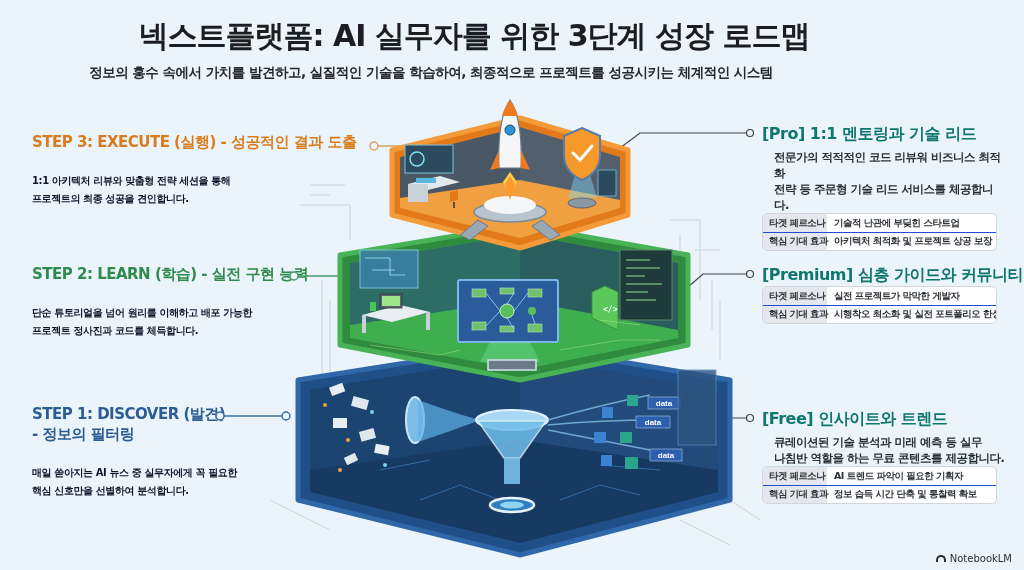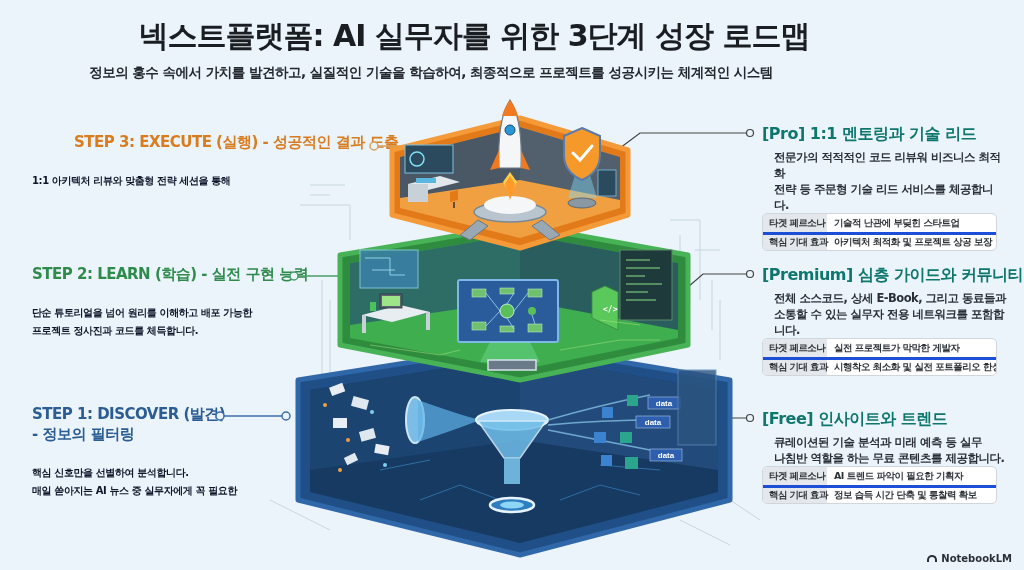--- a/index.html
+++ b/index.html
@@ -17,77 +17,78 @@
   }
   .subtitle {
     position: absolute; left: 0; top: 64px; width: 862px;
     text-align: center; font-size: 13.5px; font-weight: bold; color: #24292e;
     letter-spacing: -0.5px;
   }
   
   .step { position: absolute; left: 32px; }
   .step-heading { font-size: 15px; font-weight: bold; letter-spacing: -0.5px; white-space: nowrap; }
   .step-desc { font-size: 10px; font-weight: bold; color: #0f172a; line-height: 18px; margin-top: 20px; letter-spacing: -0.4px; }
-  #step3 { top: 133px; } #step3 .step-heading { color: #d97c1e; margin-left: 42px; }
+  #step3 { top: 133px; } #step3 .step-heading { color: #d97c1e; }
   #step2 { top: 265px; } #step2 .step-heading { color: #2e8b4c; }
   #step1 { top: 404px; } #step1 .step-heading { color: #2b5c94; line-height: 20px; }
 
   
   .tier { position: absolute; left: 762px; width: 245px; }
   .tier-heading { font-size: 16px; font-weight: bold; color: #0f766e; letter-spacing: -0.5px; white-space: nowrap; }
   .tier-desc { font-size: 11.5px; font-weight: bold; color: #2a2f35; line-height: 16px; margin-top: 4px; letter-spacing: -0.5px; margin-left: 12px; }
   .tier-table {
     width: 235px; border: 1px solid #cfd6dc; border-radius: 5px;
     overflow: hidden; background: #ffffff; font-size: 9.5px; font-weight: bold;
   }
   .tier-row { display: flex; height: 18px; align-items: center; }
-  .tier-row + .tier-row { border-top: 3px solid #1d4ed8; }
+  .tier-row + .tier-row { border-top: 1px solid #1d4ed8; }
   .tier-key { width: 64px; background: #e4e8ec; height: 100%; display: flex; align-items: center; padding-left: 6px; color: #2e3338; white-space: nowrap; letter-spacing: -0.6px; }
   .tier-val { padding-left: 7px; color: #2e3338; white-space: nowrap; letter-spacing: -0.5px; }
   #tier-pro { top: 124px; }
   #tier-premium { top: 265px; }
   #tier-free { top: 409px; }
 
   
   .connector { position: absolute; }
 
   .illustration { position: absolute; left: 280px; top: 90px; width: 480px; height: 480px; }
 
   .footer-badge {
-    position: absolute; right: 12px; bottom: 6px; font-size: 10px; font-weight: bold; color: #2a2f35;
+    position: absolute; right: 12px; bottom: 6px; font-size: 10px; font-weight: normal; color: #2a2f35;
     display: flex; align-items: center; gap: 4px; justify-content: space-between;
   }
 </style>
 </head>
 <body>
 
 <div class="title">넥스트플랫폼: AI 실무자를 위한 3단계 성장 로드맵</div>
 <div class="subtitle">정보의 홍수 속에서 가치를 발견하고, 실질적인 기술을 학습하여, 최종적으로 프로젝트를 성공시키는 체계적인 시스템</div>
 
 <div class="step" id="step3">
   <div class="step-heading">STEP 3: EXECUTE (실행) - 성공적인 결과 도출</div>
   <div class="step-desc">
     <div>1:1 아키텍처 리뷰와 맞춤형 전략 세션을 통해</div>
+    <div>프로젝트의 최종 성공을 견인합니다.</div>
   </div>
 </div>
 
 <div class="step" id="step2">
   <div class="step-heading">STEP 2: LEARN (학습) - 실전 구현 능력</div>
   <div class="step-desc">
     <div>단순 튜토리얼을 넘어 원리를 이해하고 배포 가능한</div>
     <div>프로젝트 정사진과 코드를 체득합니다.</div>
   </div>
 </div>
 
 <div class="step" id="step1">
   <div class="step-heading">STEP 1: DISCOVER (발견)</div>
   <div class="step-heading" style="color:#2b5c94;line-height:20px;">- 정보의 필터링</div>
   <div class="step-desc">
+    <div>매일 쏟아지는 AI 뉴스 중 실무자에게 꼭 필요한</div>
     <div>핵심 신호만을 선별하여 분석합니다.</div>
-    <div>매일 쏟아지는 AI 뉴스 중 실무자에게 꼭 필요한</div>
   </div>
 </div>
 
 <div class="tier" id="tier-pro">
   <div class="tier-heading">[Pro] 1:1 멘토링과 기술 리드</div>
   <div class="tier-desc">
     <div>전문가의 적적적인 코드 리뷰워 비즈니스 최적화</div>
     <div>전략 등 주문형 기술 리드 서비스를 체공합니다.</div>
   </div>
   <div class="tier-table">
@@ -97,24 +98,20 @@
     </div>
     <div class="tier-row">
       <div class="tier-key">핵심 기대 효과</div>
       <div class="tier-val">아키텍처 최적화 및 프로젝트 상공 보장</div>
     </div>
   </div>
 </div>
 
 <div class="tier" id="tier-premium">
   <div class="tier-heading">[Premium] 심층 가이드와 커뮤니티</div>
-  <div class="tier-desc">
-    <div>전체 소스코드, 상세 E-Book, 그리고 동료들과</div>
-    <div>소통할 수 있는 실무자 전용 네트워크를 포함합니다.</div>
-  </div>
   <div class="tier-table">
     <div class="tier-row">
       <div class="tier-key">타겟 페르소나</div>
       <div class="tier-val">실전 프로젝트가 막막한 게발자</div>
     </div>
     <div class="tier-row">
       <div class="tier-key">핵심 기대 효과</div>
       <div class="tier-val">시행착오 최소화 및 실전 포트폴리오 한성</div>
     </div>
   </div>

